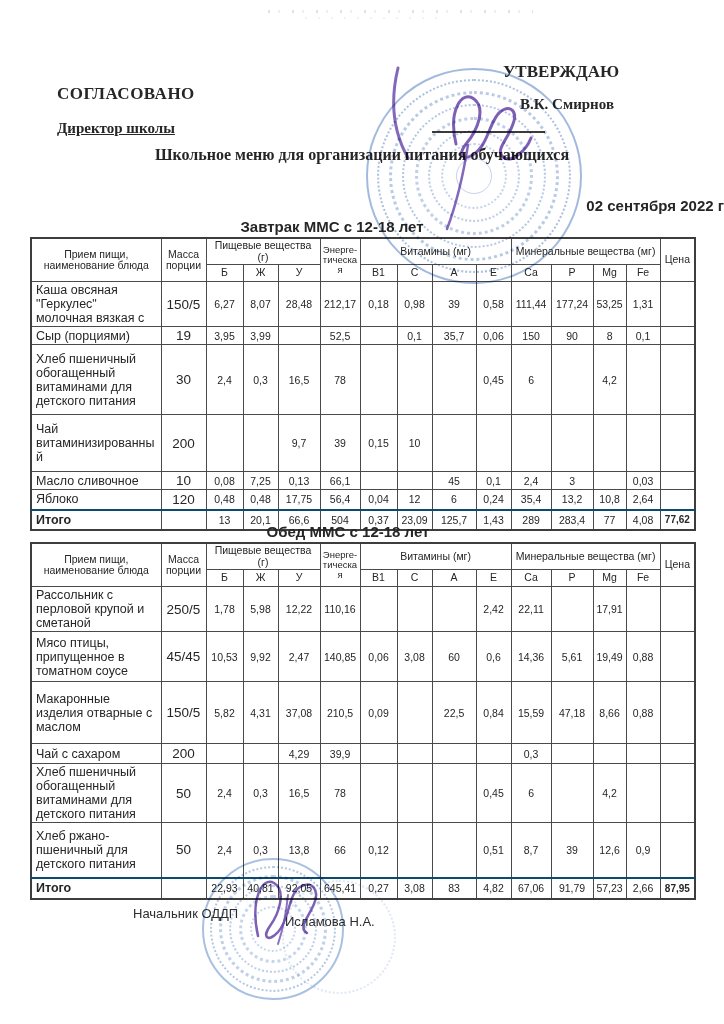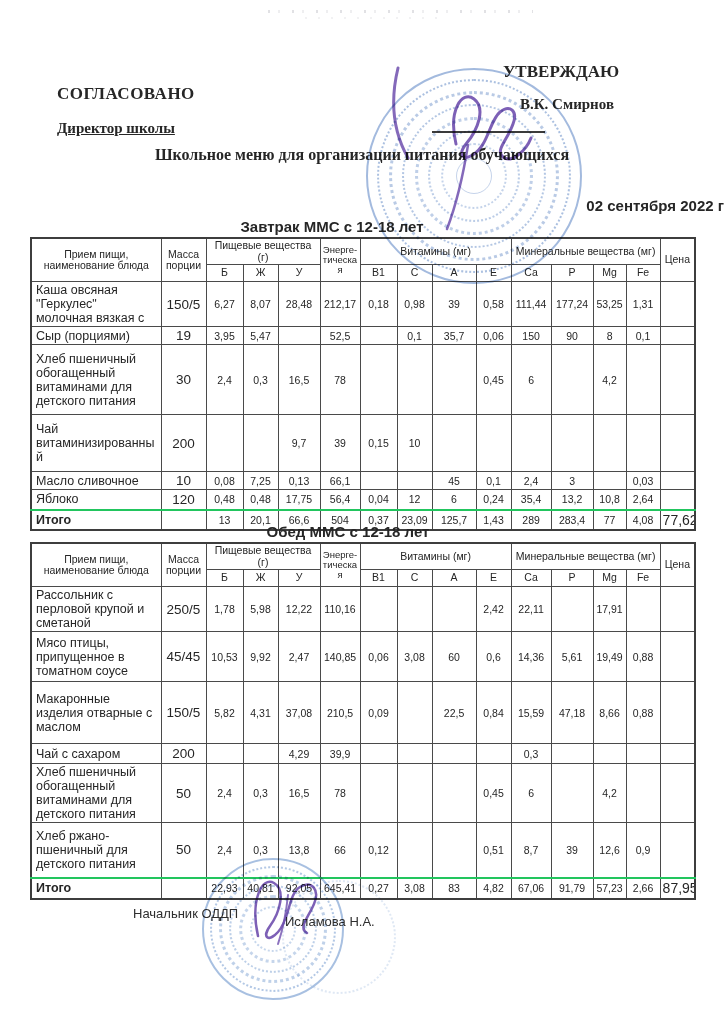--- a/index.html
+++ b/index.html
@@ -31,23 +31,23 @@
   table{border-collapse:collapse;table-layout:fixed;width:664px;border:2px solid #3d3d3d;background:#fff;}
   th,td{border:1px solid #4a4a4a;padding:1px 2px;overflow:hidden;}
   th{font-weight:normal;font-size:10.5px;text-align:center;line-height:1.1;vertical-align:middle;}
   tr.hr1 th{height:21px;}
   tr.hr2 th{height:14px;}
   th.henergy{font-size:9.5px;line-height:1.05;padding:0;}
   th.hdish{font-size:10.5px;}
   td.dish{font-size:12.5px;text-align:left;padding:1px 4px;line-height:1.12;overflow-wrap:break-word;vertical-align:middle;}
   td.mass{font-size:13.5px;text-align:center;vertical-align:middle;}
   td.val,td.price{font-size:10.5px;text-align:center;vertical-align:middle;}
-  tr.total-row td{border-top:2px solid #22c55e;}
+  tr.total-row td{border-top:2px solid #0c4a6e;}
   tr.total-row td.dish{font-weight:bold;font-size:12.5px;}
-  tr.total-row td.price{font-size:14px;font-weight:normal;margin-left:31px;}
+  tr.total-row td.price{font-size:10px;font-weight:bold;margin-left:31px;}
 
   
   .footer-pos{position:absolute;left:133px;top:906px;font-size:13px;color:#2e2e2e;}
   .footer-name{position:absolute;left:285px;top:914px;font-size:13px;color:#2e2e2e;}
 
   
   .stamp{position:absolute;border-radius:50%;mix-blend-mode:multiply;pointer-events:none;}
   .stamp .ring{position:absolute;border-radius:50%;}
   .stamp-top{left:366px;top:68px;width:212px;height:212px;border:2px solid rgba(88,130,194,.55);}
   .stamp-top .r1{inset:9px;border:2px dotted rgba(88,130,194,.50);}
@@ -157,21 +157,21 @@
             <td class="val">111,44</td>
             <td class="val">177,24</td>
             <td class="val">53,25</td>
             <td class="val">1,31</td>
             <td class="price"></td>
           </tr>
           <tr class="" style="height:18px">
             <td class="dish">Сыр (порциями)</td>
             <td class="mass">19</td>
             <td class="val">3,95</td>
-            <td class="val">5,47</td>
+            <td class="val">3,99</td>
             <td class="val"></td>
             <td class="val">52,5</td>
             <td class="val"></td>
             <td class="val">0,1</td>
             <td class="val">35,7</td>
             <td class="val">0,06</td>
             <td class="val">150</td>
             <td class="val">90</td>
             <td class="val">8</td>
             <td class="val">0,1</td>

